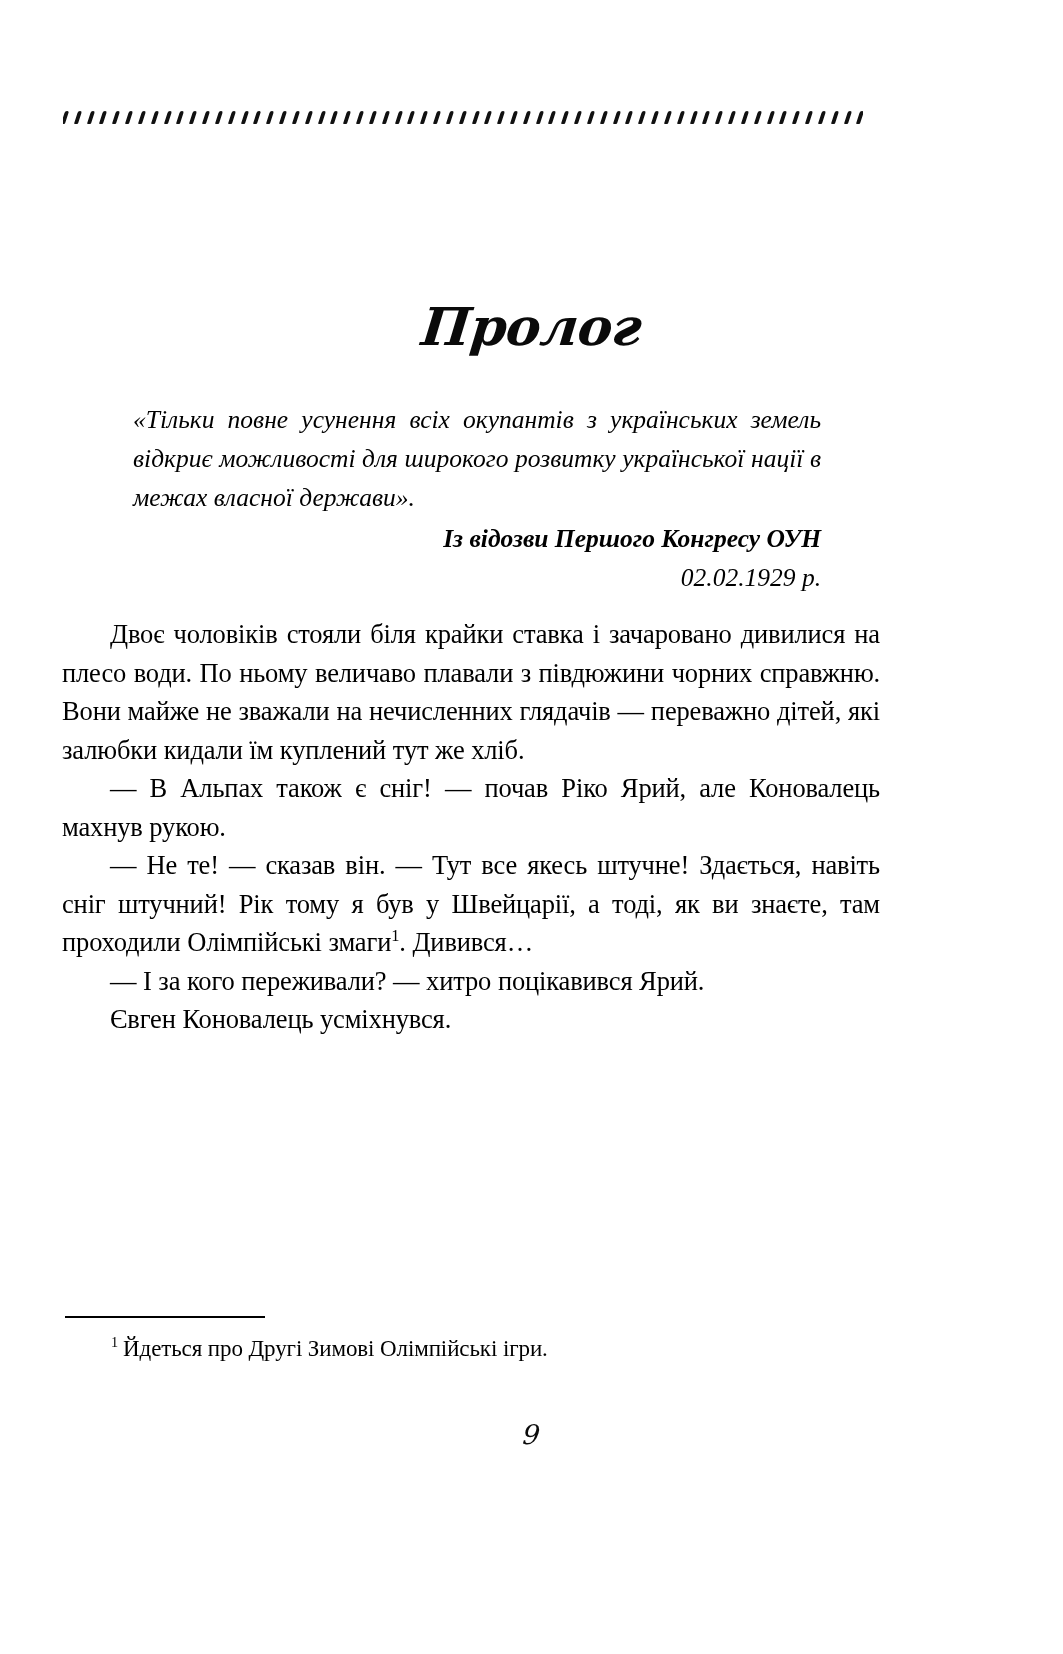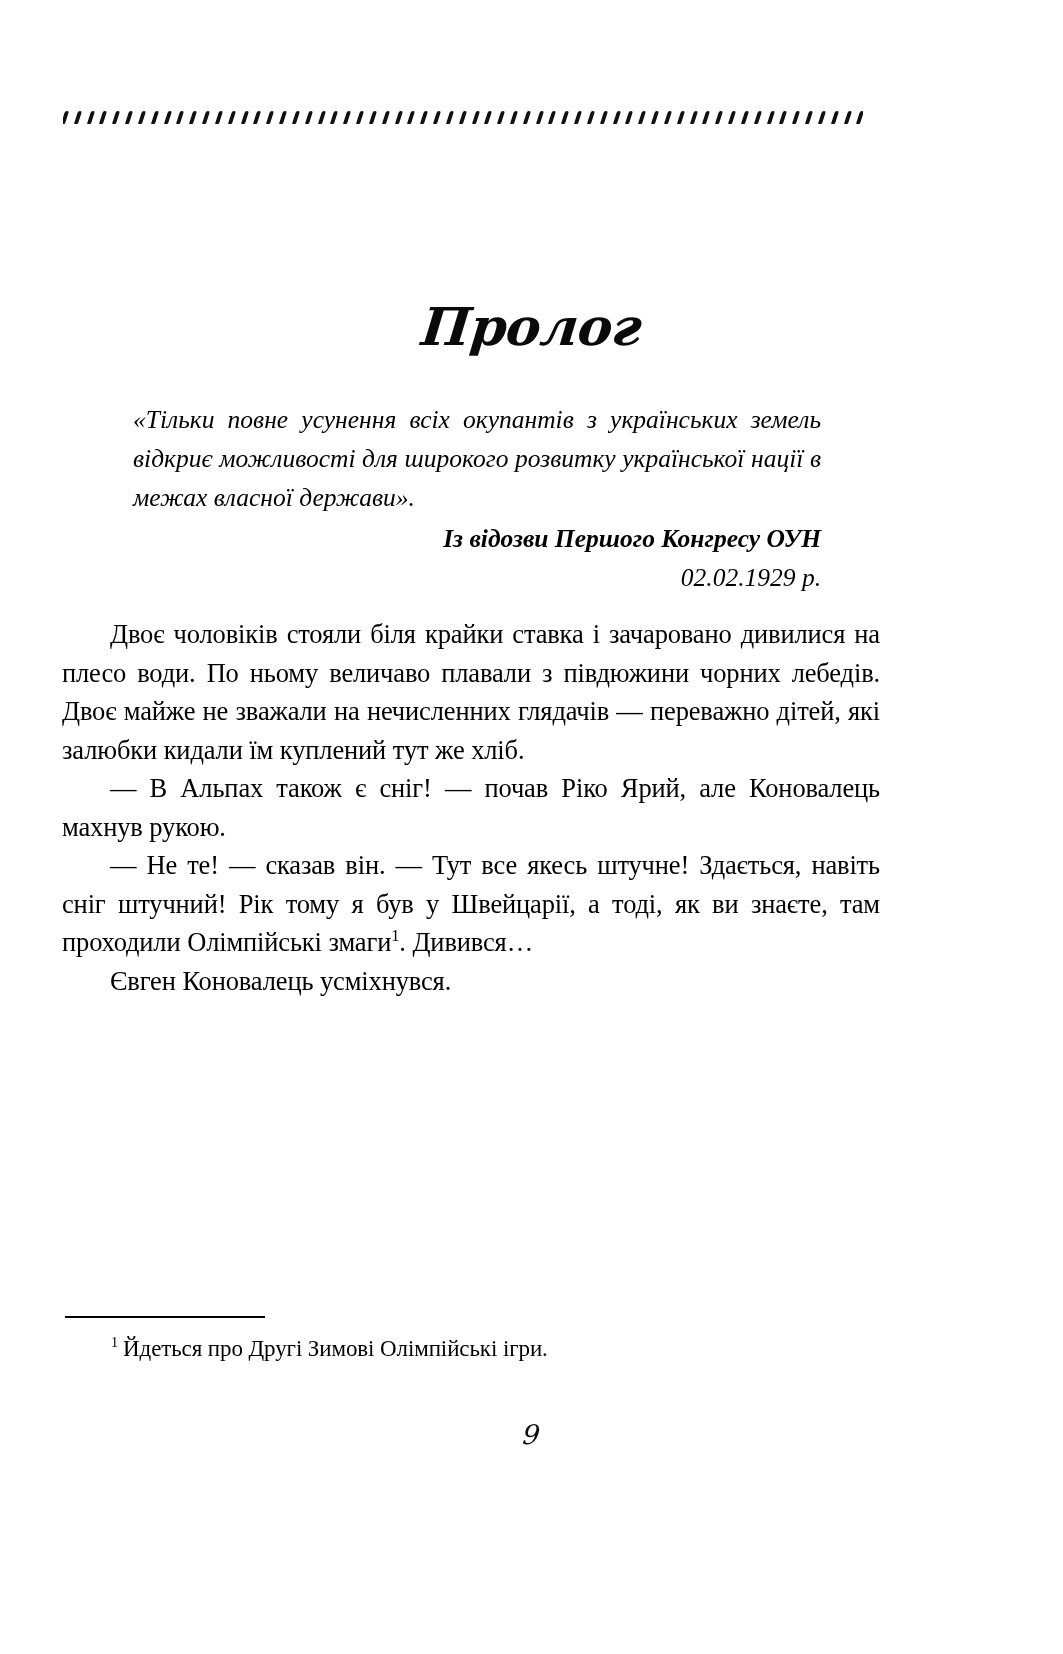--- a/index.html
+++ b/index.html
@@ -238,23 +238,24 @@
 
   <div class="chapter-title">Пролог</div>
 
   <div class="epigraph">
     <p class="epigraph-text">«Тільки повне усунення всіх окупантів з українських земель відкриє можливості для широкого розвитку української нації в межах власної держави».</p>
     <p class="epigraph-source">Із відозви Першого Конгресу ОУН</p>
     <p class="epigraph-date">02.02.1929 р.</p>
   </div>
 
   <div class="body-text">
-    <p>Двоє чоловіків стояли біля крайки ставка і зачаровано дивилися на плесо води. По ньому величаво плавали з півдюжини чорних лебедів. Двоє майже не зважали на нечисленних глядачів — переважно дітей, які залюбки кидали їм куплений тут же хліб.</p>
+    <p>Двоє чоловіків стояли біля крайки ставка і зачаровано дивилися на плесо води. По ньому величаво плавали з півдюжини чорних справжню. Вони майже не зважали на нечисленних глядачів — переважно дітей, які залюбки кидали їм куплений тут же хліб.</p>
     <p>— В Альпах також є сніг! — почав Ріко Ярий, але Коновалець махнув рукою.</p>
     <p><span>— Не те! — сказав він. — Тут все якесь штучне! Здається, навіть сніг штучний! Рік тому я був у Швейцарії, а тоді, як ви знаєте, там проходили Олімпійські змаги</span><sup class="fn">1</sup><span>. Дивився…</span></p>
+    <p>— І за кого переживали? — хитро поцікавився Ярий.</p>
     <p>Євген Коновалець усміхнувся.</p>
   </div>
 
   <div class="footnotes">
     <div class="footnote-rule"></div>
     <p><sup class="marker">1</sup><span>Йдеться про Другі Зимові Олімпійські ігри.</span></p>
   </div>
 
   <div class="folio">9</div>
 

